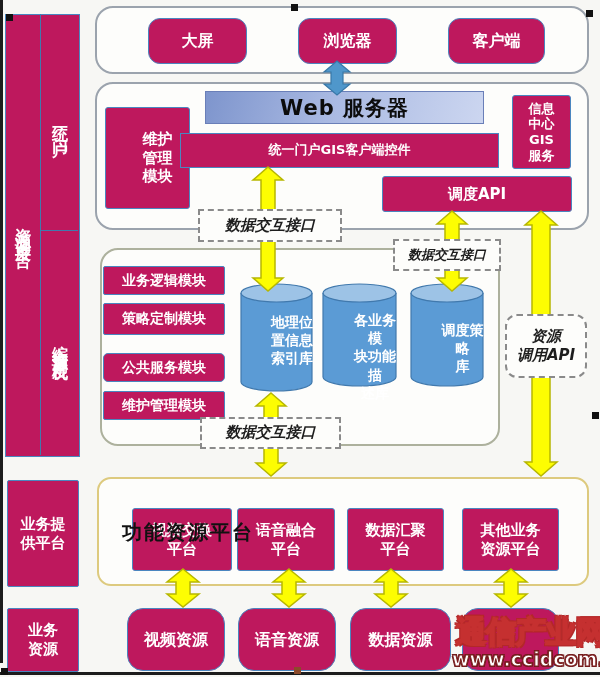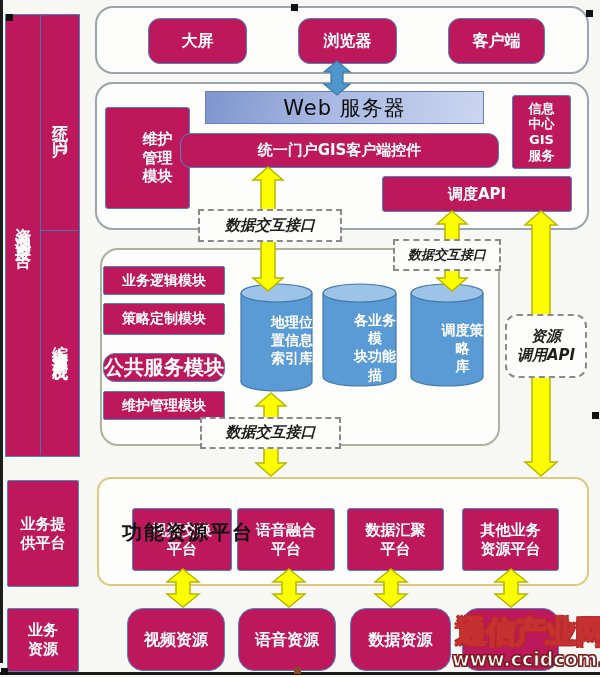--- a/index.html
+++ b/index.html
@@ -30,21 +30,21 @@
     display:flex;align-items:center;justify-content:center;text-align:center;
   }
   .cylinder{position:absolute;z-index:20;}
   .cyl-label{
     position:absolute;left:0;right:0;top:26px;color:#fff;font-weight:bold;font-size:14px;
     text-align:center;white-space:pre-line;line-height:1.3;padding-left:31px;
   }
   .webserver{
     position:absolute;z-index:20;display:flex;align-items:center;justify-content:center;
     background:linear-gradient(105deg,#7e95cd 0%,#a9b9e2 45%,#ccd6f0 100%);
-    border:1px solid #6a7fb8;color:#0c0c0c;font-weight:normal;font-size:21px;letter-spacing:1px;text-align:right;
+    border:1px solid #6a7fb8;color:#0c0c0c;font-weight:bold;font-size:21px;letter-spacing:1px;text-align:right;
   }
   .func-title{
     position:absolute;z-index:21;color:#111;font-weight:bold;font-size:20px;letter-spacing:2px;margin-top:37px;
   }
   svg.overlay{position:absolute;left:0;top:0;z-index:30;pointer-events:none;}
   .wm-name{
     position:absolute;z-index:50;color:#fff;font-weight:bold;font-size:30px;letter-spacing:0px;
     -webkit-text-stroke:2px #c53030;
     text-shadow:2px 2px 0 #b32828,-2px -2px 0 #b32828,2px -2px 0 #b32828,-2px 2px 0 #b32828;
     white-space:nowrap;
@@ -77,30 +77,30 @@
 <div class="vtext" style="left:41px;top:238px;width:37px;height:210px;font-size:16px;letter-spacing:3px;">综合资源调度机</div>
 
 <div class="box rounded" style="left:148px;top:18px;width:97px;height:44px;font-size:16px;">大屏</div>
 <div class="box rounded" style="left:298px;top:18px;width:97px;height:44px;font-size:16px;">浏览器</div>
 <div class="box rounded" style="left:448px;top:18px;width:95px;height:44px;font-size:16px;">客户端</div>
 
 <div class="webserver" style="left:205px;top:91px;width:277px;height:31px;">Web 服务器</div>
 <div class="box" style="left:105px;top:107px;width:63px;height:100px;font-size:15px;border-radius:3px;padding-left:20px;">维护
 管理
 模块</div>
-<div class="box" style="left:180px;top:133px;width:317px;height:33px;font-size:15px;border-radius:11px;">统一门户GIS客户端控件</div>
+<div class="box" style="left:180px;top:133px;width:317px;height:33px;font-size:13px;border-radius:0;">统一门户GIS客户端控件</div>
 <div class="box" style="left:512px;top:95px;width:57px;height:72px;font-size:13px;border-radius:3px;line-height:1.2;">信息
 中心
 GIS
 服务</div>
 <div class="box" style="left:382px;top:176px;width:188px;height:34px;font-size:15px;border-radius:3px;">调度API</div>
 
 <div class="box" style="left:103px;top:266px;width:120px;height:27px;font-size:14px;border-radius:2px;">业务逻辑模块</div>
 <div class="box" style="left:103px;top:303px;width:120px;height:30px;font-size:14px;border-radius:2px;">策略定制模块</div>
-<div class="box" style="left:103px;top:353px;width:120px;height:27px;font-size:20px;border-radius:12px;font-family:Liberation Serif, serif;">公共服务模块</div>
+<div class="box" style="left:103px;top:353px;width:120px;height:27px;font-size:14px;border-radius:5px;font-family:Liberation Serif, serif;">公共服务模块</div>
 <div class="box" style="left:103px;top:391px;width:120px;height:27px;font-size:14px;border-radius:2px;">维护管理模块</div>
 
 <div class="cylinder" style="left:240px;top:283px;width:73px;height:120px;">
   <svg width="73" height="120">
     <path d="M1,10 v89 a35.5,9 0 0 0 71,0 v-89" fill="#5b9bd5" stroke="#4179ad" stroke-width="1.2"></path>
     <ellipse cx="36.5" cy="10" rx="35.5" ry="9" fill="#9dc3e6" stroke="#4179ad" stroke-width="1.2"></ellipse>
   </svg>
   <div class="cyl-label" style="top:30px;">地理位
 置信息
 索引库</div>

